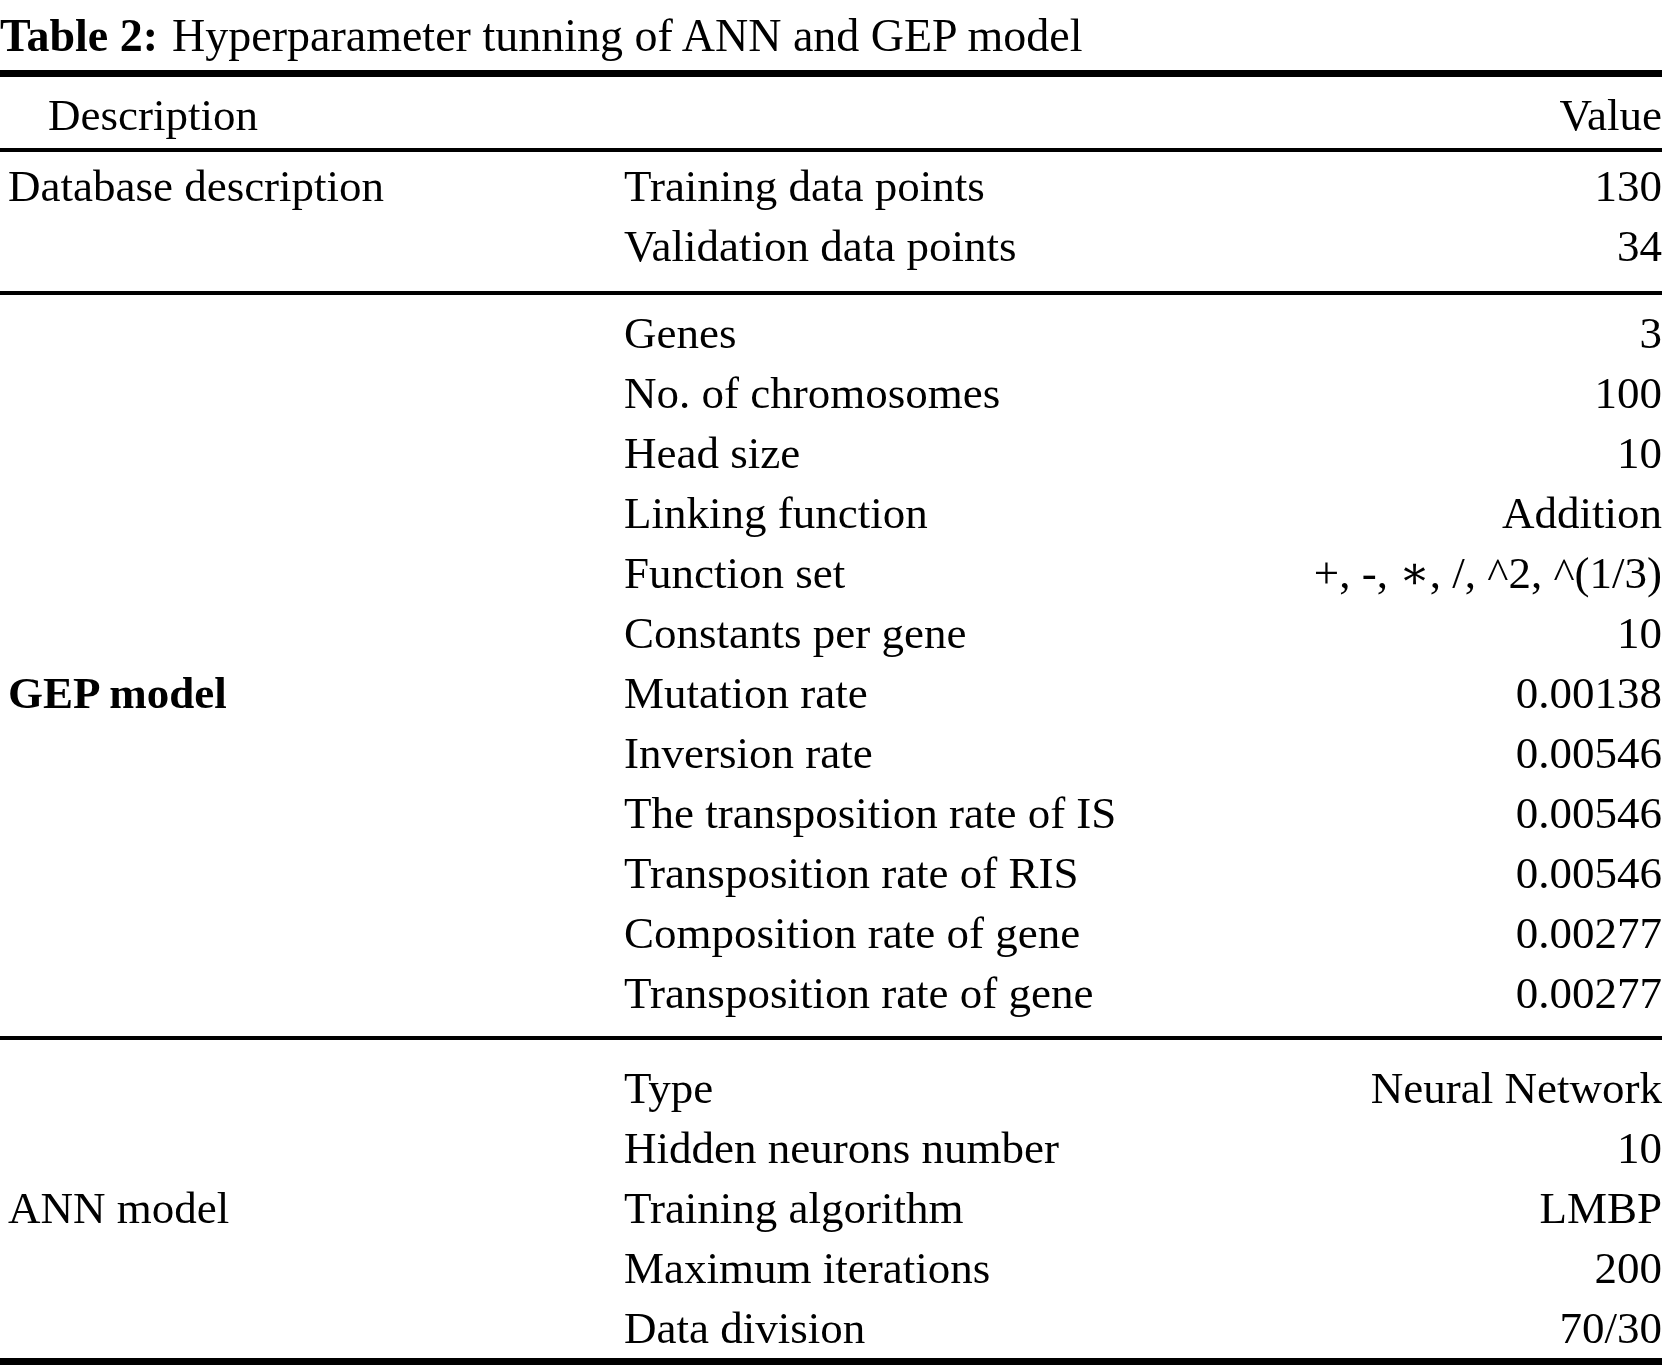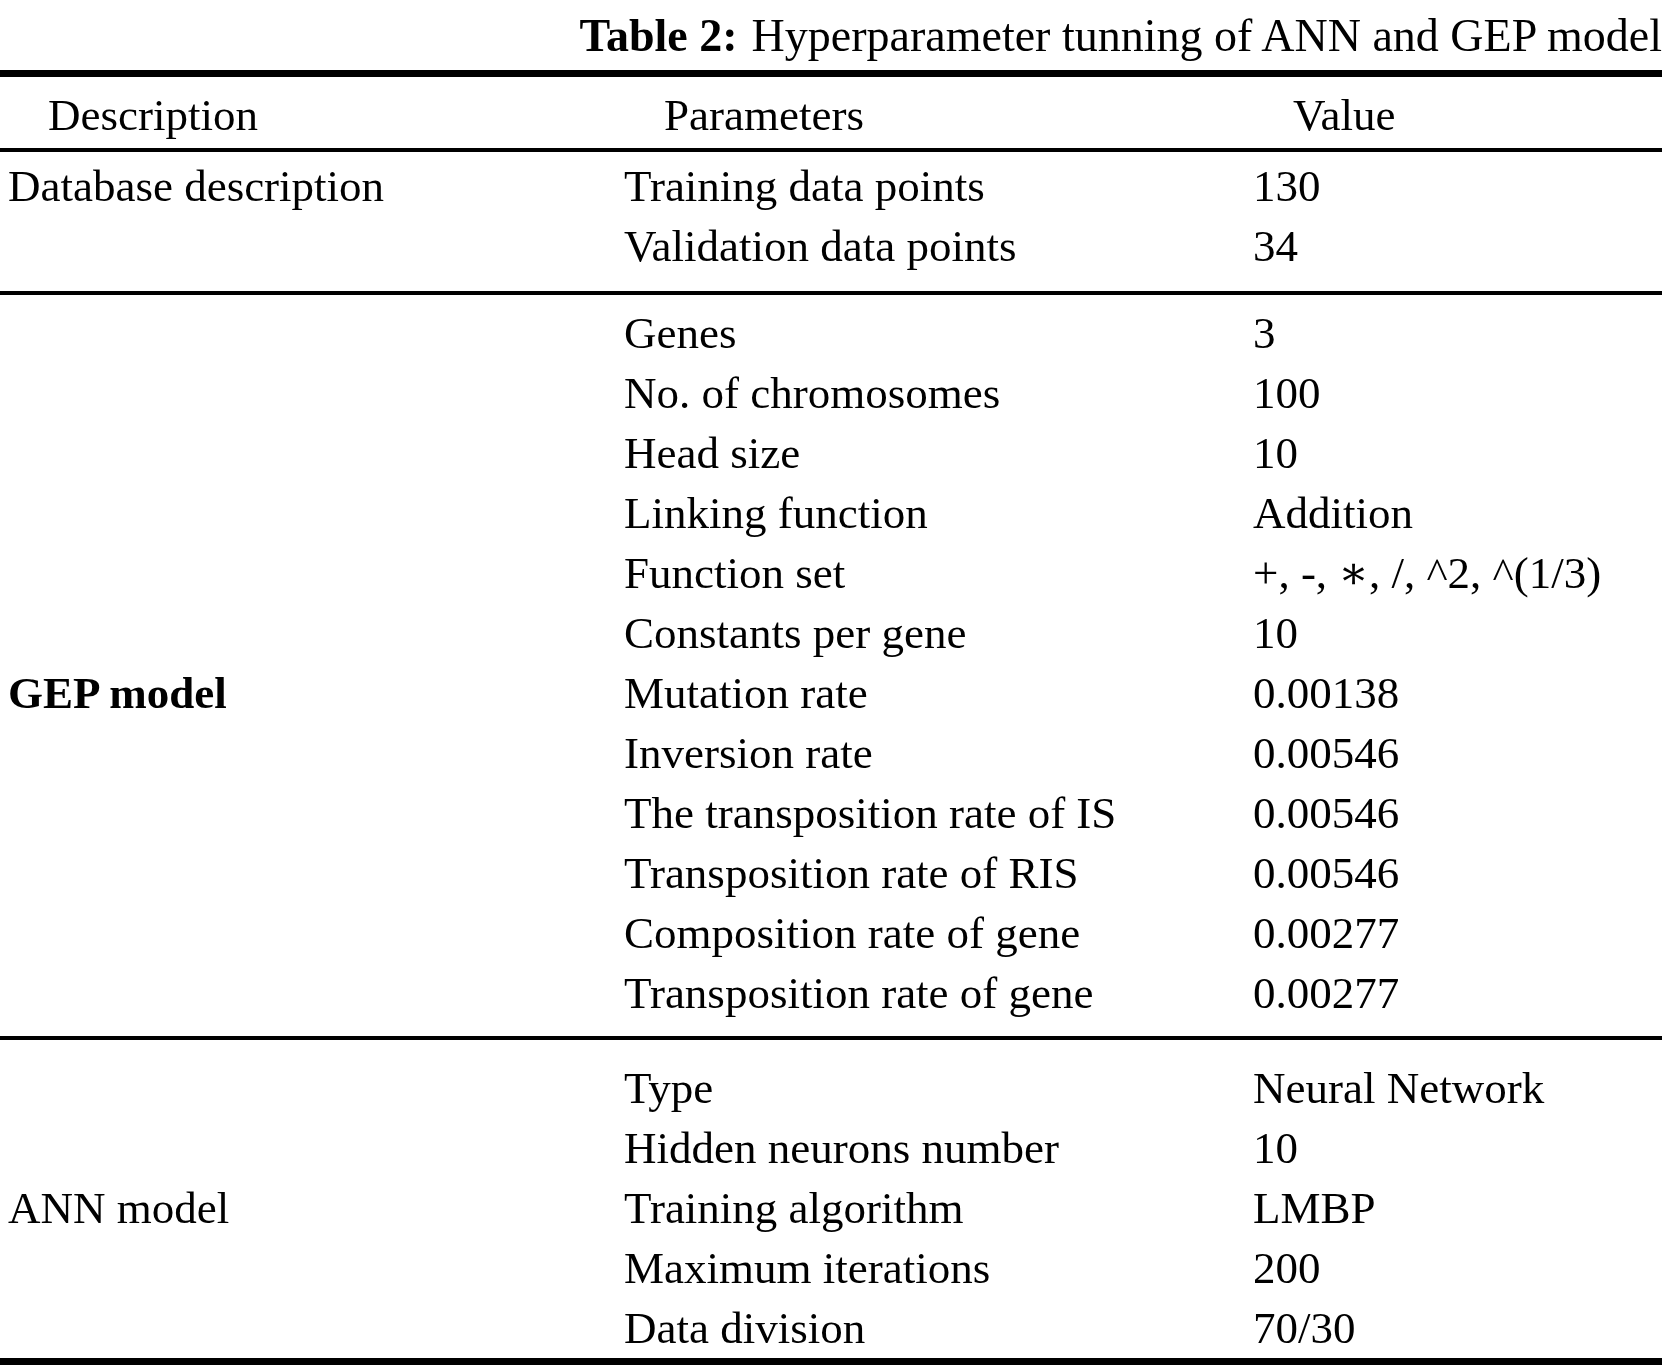--- a/index.html
+++ b/index.html
@@ -9,21 +9,21 @@
     color: #000000;
   }
   body {
     width: 1662px;
     height: 1371px;
     font-family: "Liberation Serif", "DejaVu Serif", serif;
     font-size: 45px;
     overflow: hidden;
   }
   .title {
-    text-align: right;
+    text-align: left;
     padding-top: 8px;
     height: 62px;
     line-height: 56px;
     font-size: 46px;
     white-space: nowrap;
   }
   .title .bold { font-weight: bold; }
   .title .gap { display: inline-block; width: 14px; }
 
   .rule { background: #000000; width: 1662px; }
@@ -44,34 +44,33 @@
   .section.s2 { padding-top: 8px;  padding-bottom: 13px; }
   .section.s3 { padding-top: 18px; padding-bottom: 0px; }
 
   .desc { grid-column: 1; }
   .s1 .desc { grid-row: 1 / span 2; align-self: start; }
   .s2 .desc { grid-row: 1 / span 12; align-self: center; transform: translateY(30px); font-weight: bold; }
   .s3 .desc { grid-row: 1 / span 5; align-self: center; }
 
   .row { display: contents; }
   .param { grid-column: 2; }
-  .value { grid-column: 3; }
+  .value { grid-column: 3; text-align: right; }
 </style>
 </head>
 <body>
 
 <div>
 
   <div class="title"><span class="bold">Table 2:</span><span class="gap"></span><span>Hyperparameter tunning of ANN and GEP model</span></div>
 
   <div class="rule thick"></div>
 
   <div class="grid3 header-row">
     <div class="desc">Description</div>
-    <div class="param">Parameters</div>
     <div class="value">Value</div>
   </div>
 
   <div class="rule thin"></div>
 
   <div class="grid3 section s1">
     <div class="desc">Database description</div>
     <div class="row">
       <div class="param">Training data points</div>
       <div class="value">130</div>

